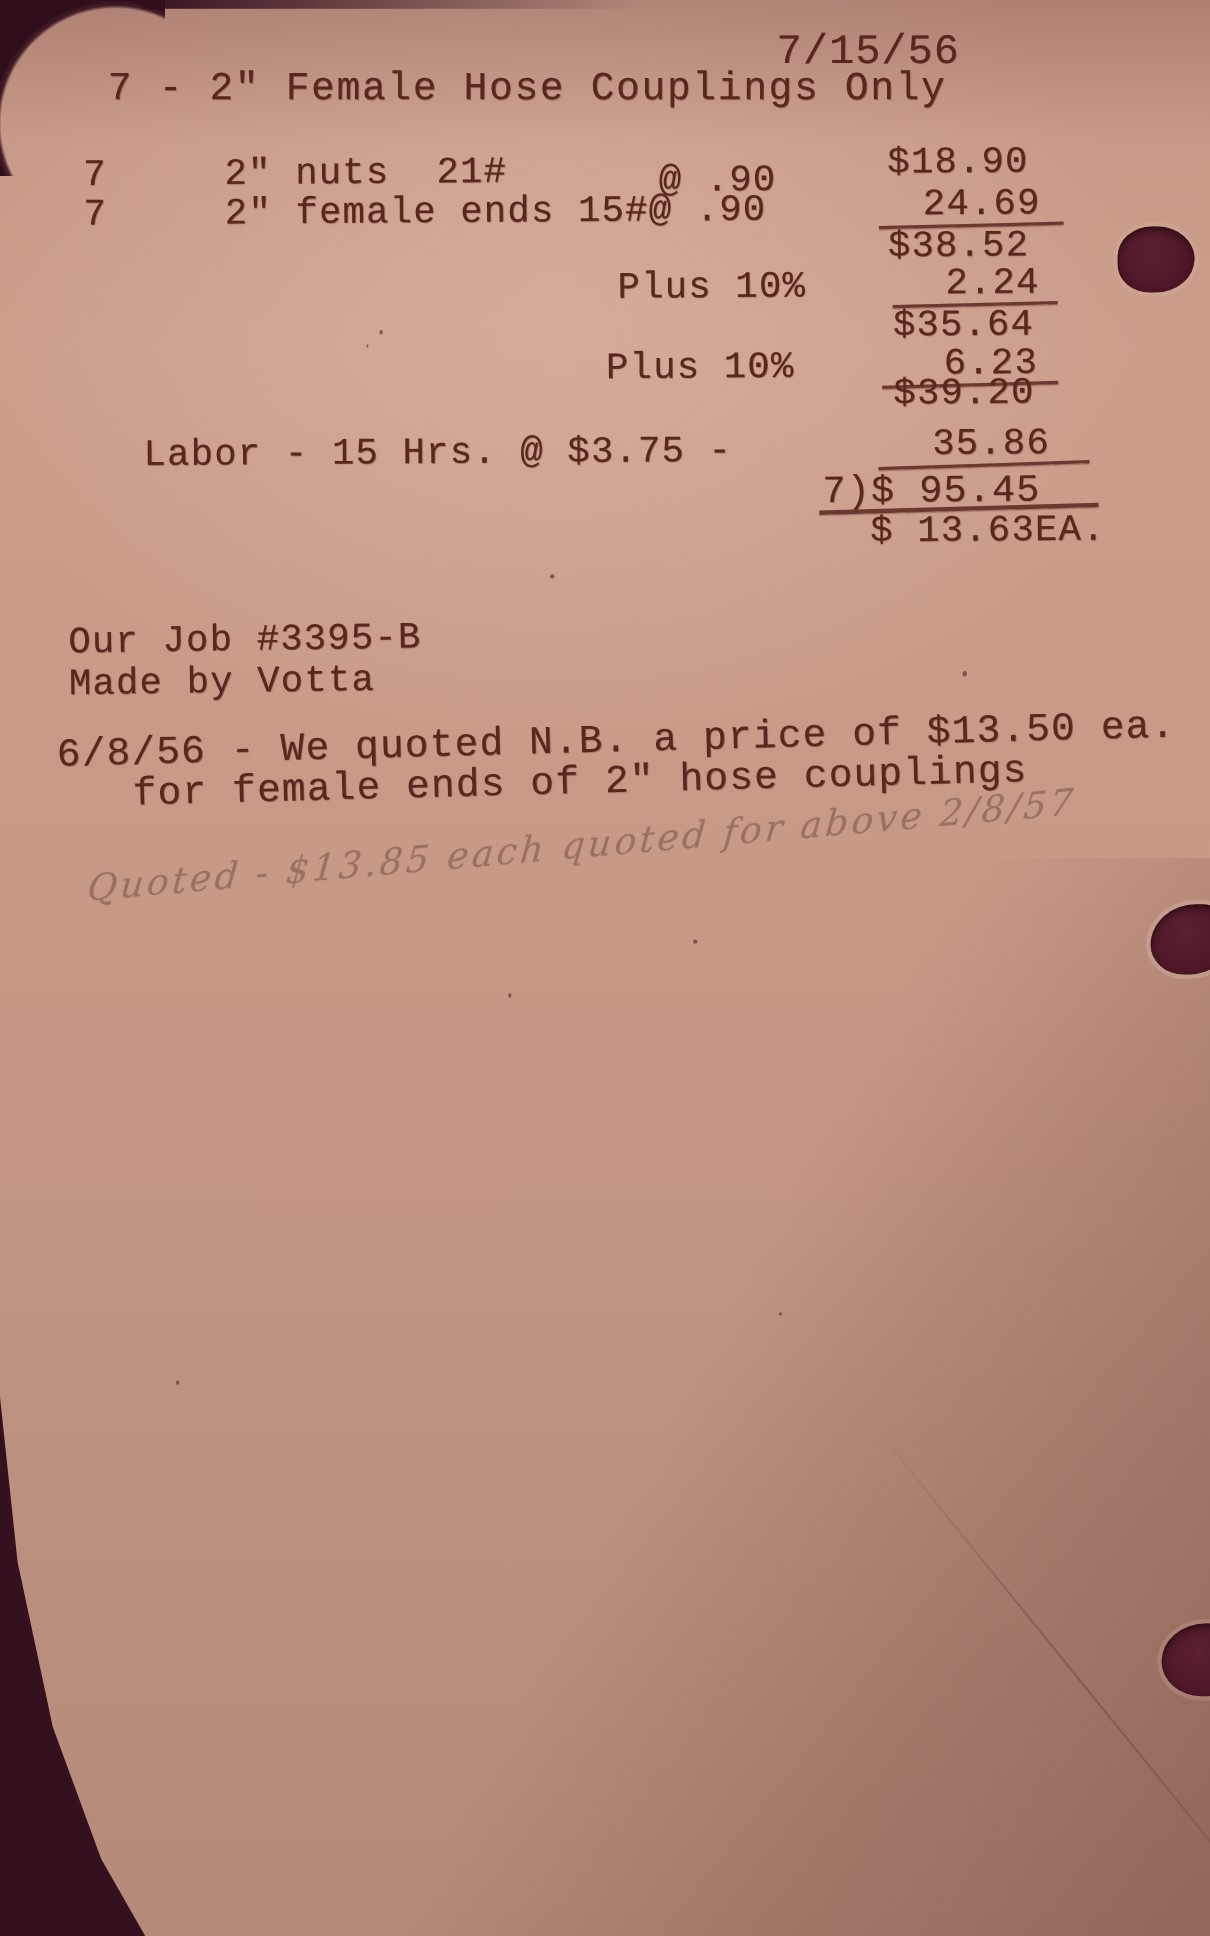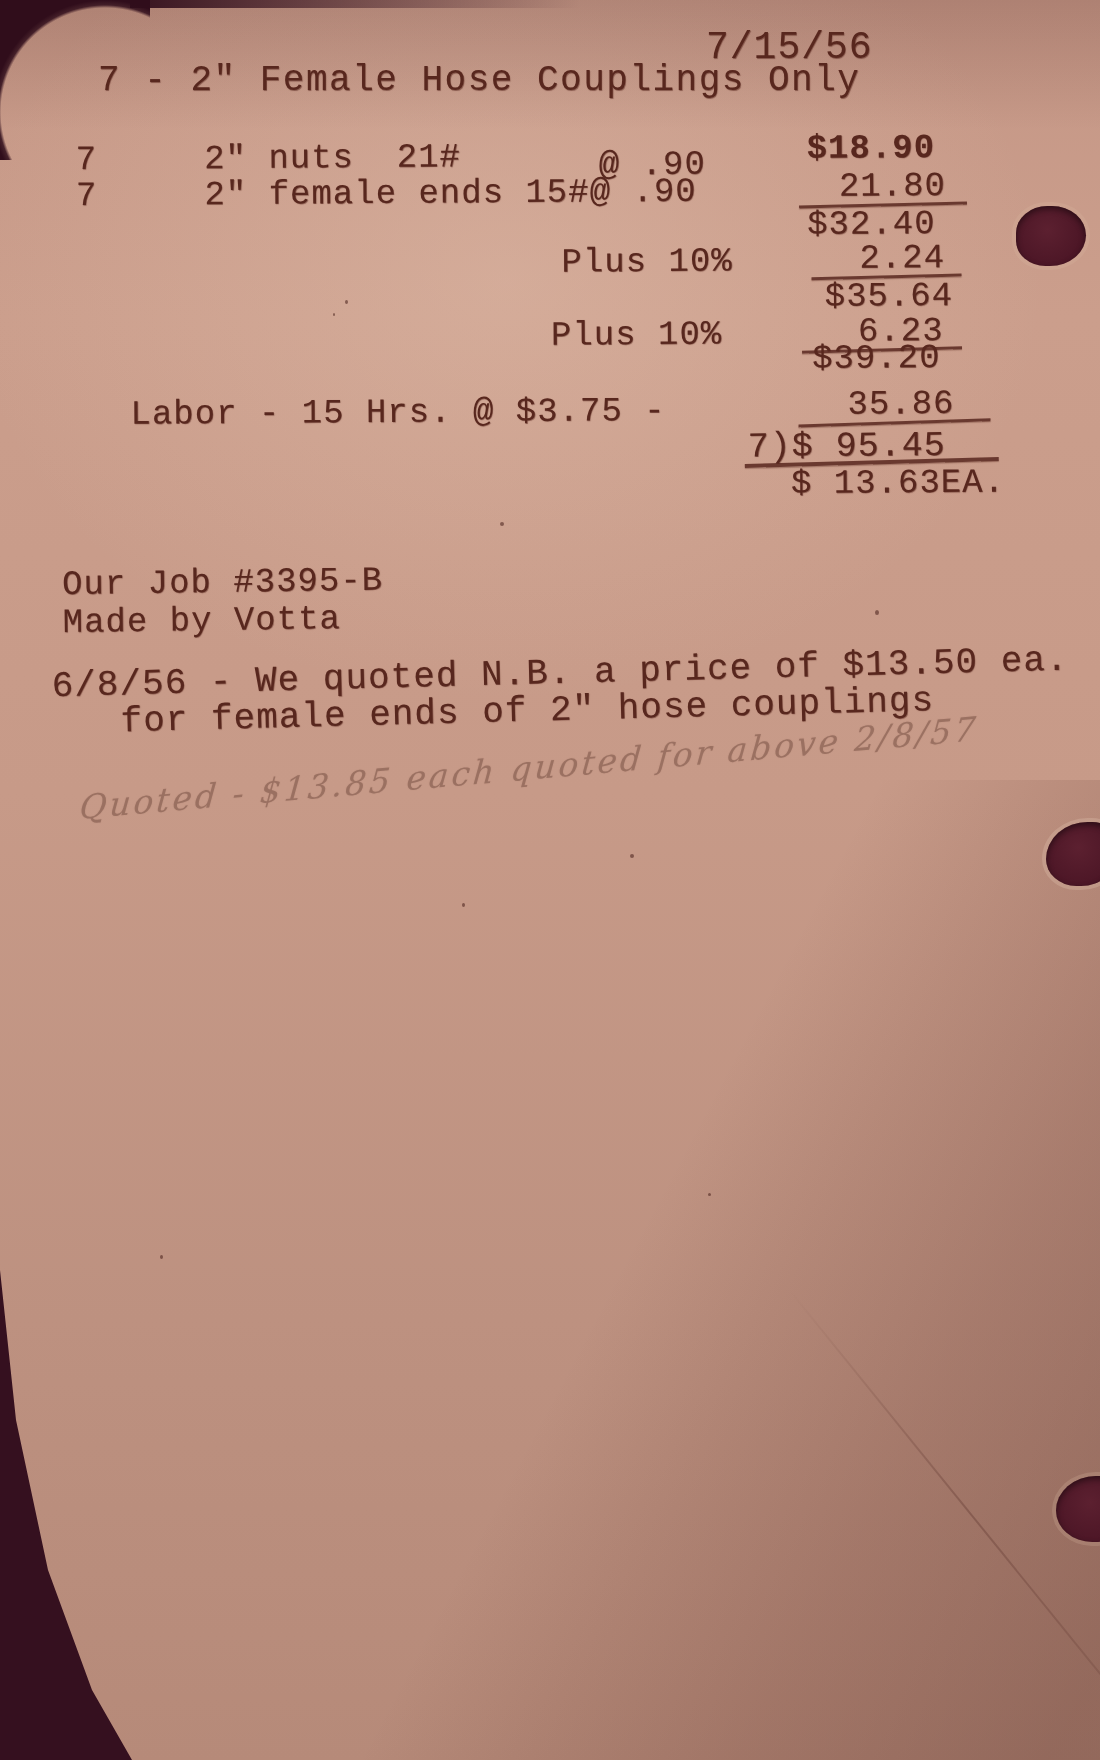--- a/index.html
+++ b/index.html
@@ -83,33 +83,33 @@
   <div class="shade-br"></div>
   <div class="crease"></div>
   <div class="shade-top"></div>
 
   <div class="typed" style="left:706px;top:28px;font-size:38px;">7/15/56</div>
   <div class="typed" style="left:98px;top:62px;font-size:36px;letter-spacing:1.5px;">7 - 2" Female Hose Couplings Only</div>
 
   <div class="calc-block">
     <div class="typed" style="left:75px;top:140px;">7     2" nuts  21#</div>
     <div class="typed" style="left:598px;top:149px;">@ .90</div>
-    <div class="typed" style="left:806px;top:134px;font-weight:bold;">$18.90</div>
+    <div class="typed" style="left:806px;top:134px;">$18.90</div>
 
     <div class="typed" style="left:75px;top:176px;">7     2" female ends 15#@ .90</div>
-    <div class="typed" style="left:838px;top:172px;">21.80</div>
+    <div class="typed" style="left:838px;top:172px;">24.69</div>
     <div class="rule" style="left:798px;top:206px;width:168px;transform:rotate(-1deg);"></div>
 
-    <div class="typed" style="left:806px;top:210px;">$32.40</div>
+    <div class="typed" style="left:806px;top:210px;">$38.52</div>
 
     <div class="typed" style="left:560px;top:246px;">Plus 10%</div>
     <div class="typed" style="left:858px;top:244px;">2.24</div>
     <div class="rule" style="left:810px;top:278px;width:150px;transform:rotate(-1deg);"></div>
 
-    <div class="typed" style="left:810px;top:282px;margin-left:13px;">$35.64</div>
+    <div class="typed" style="left:810px;top:282px;">$35.64</div>
 
     <div class="typed" style="left:549px;top:319px;">Plus 10%</div>
     <div class="typed" style="left:856px;top:317px;">6.23</div>
     <div class="rule" style="left:800px;top:351px;width:160px;transform:rotate(-1.2deg);"></div>
 
     <div class="typed" style="left:810px;top:344px;">$39.20</div>
 
     <div class="typed" style="left:128px;top:395px;">Labor - 15 Hrs. @ $3.75 -</div>
     <div class="typed" style="left:845px;top:390px;">35.86</div>
     <div class="rule" style="left:796px;top:424px;width:192px;transform:rotate(-1.5deg);"></div>

